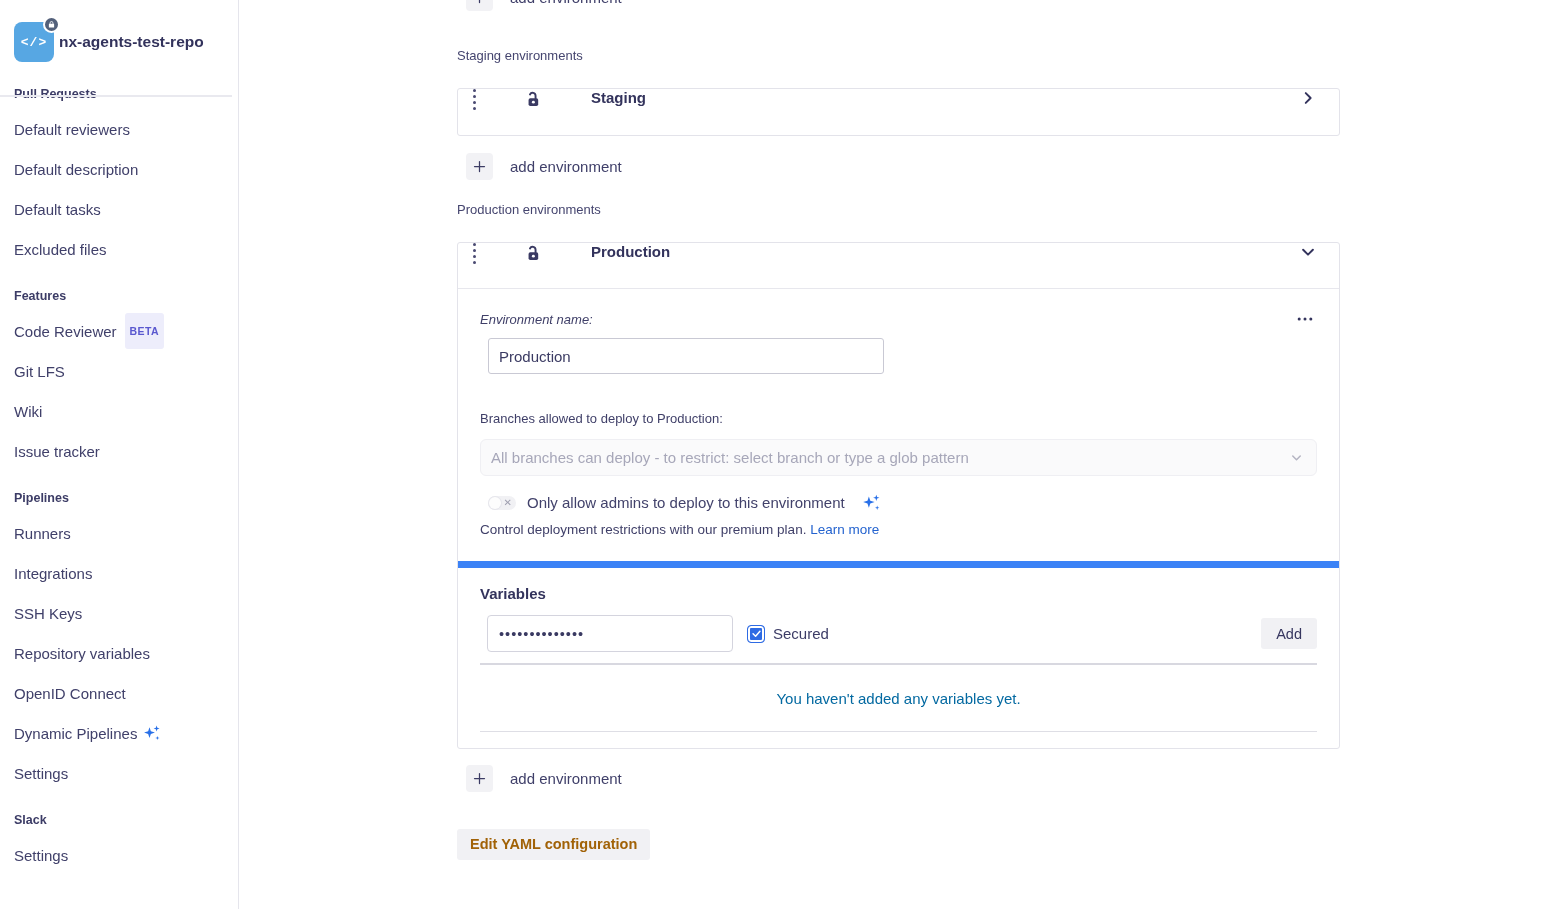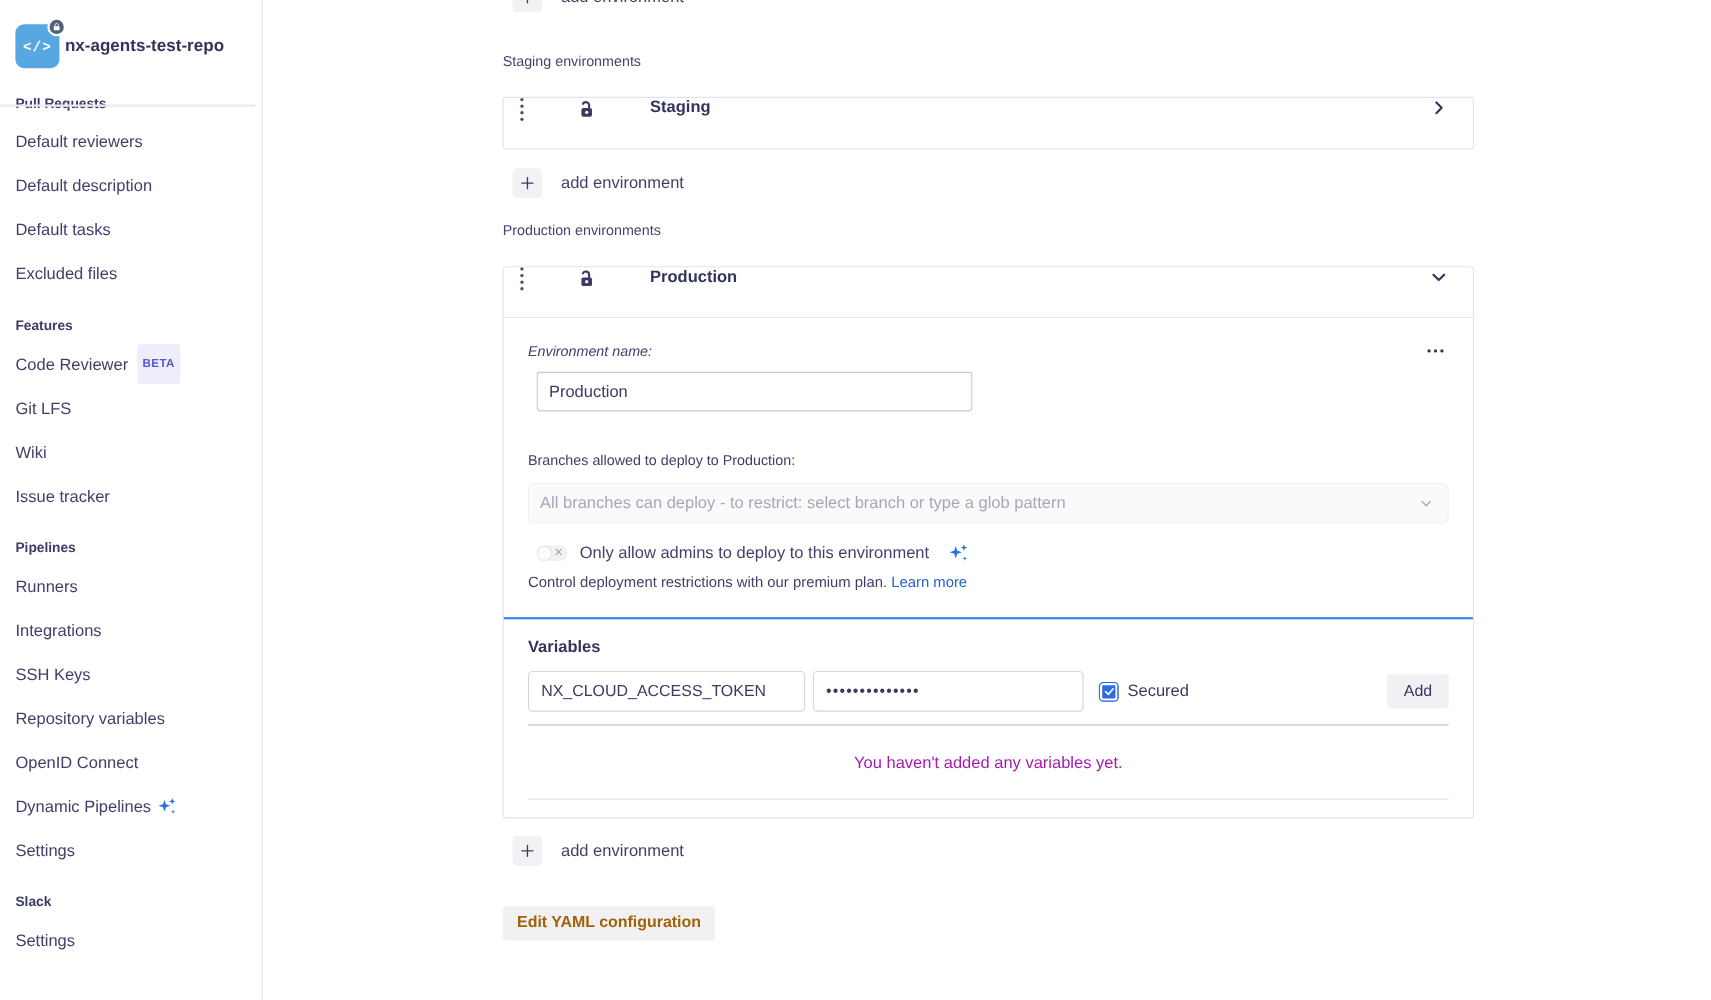--- a/index.html
+++ b/index.html
@@ -63,36 +63,36 @@
   .branch-select .ph { flex:1; font-size:15px; color:#a7a7b9; }
   .toggle-row { margin-top:16px; margin-left:8px; display:flex; align-items:center; gap:11px; }
   .toggle { position:relative; width:28px; height:14px; border-radius:7px; background:#f1f1f4; flex:0 0 auto; cursor:pointer; }
   .toggle .knob { position:absolute; left:1px; top:1px; width:12px; height:12px; border-radius:50%;
                background:#fdfdfd; box-shadow:0 0 0 1px #e6e6ec; }
   .toggle .x { position:absolute; right:4px; top:50%; transform:translateY(-54%); font-size:10px; color:#9f9fb0; }
   .toggle-label { font-size:15px; color:#42426b; }
   .premium-row { margin-top:9px; font-size:13.5px; color:#3f3f68; }
   .premium-row a { color:#2463cf; text-decoration:none; font-weight:500; cursor:pointer; }
 
-  .vars-section { border-top:2px solid #3b82f6; padding:17px 22px 16px 22px; }
+  .vars-section { border-top:7px solid #3b82f6; padding:17px 22px 16px 22px; }
   .vars-heading { font-size:15px; font-weight:700; color:#33335c; }
   .vars-row { margin-top:13px; display:flex; align-items:center; }
   .var-input { height:37px; border:1.5px solid #d4d4de; border-radius:4px; padding:0 11px; font-size:14.5px;
                color:#3a3a62; background:#fff; font-family:"Liberation Sans","DejaVu Sans",sans-serif; }
   .var-name { width:252px; }
   .var-value { width:246px; margin-left:7px; letter-spacing:1px; }
   .checkbox { margin-left:14px; width:18px; height:18px; border-radius:4px; background:#2e6be4;
                box-shadow:inset 0 0 0 2px #fff; border:1.5px solid #2e6be4; display:flex;
                align-items:center; justify-content:center; cursor:pointer; flex:0 0 auto; }
   .secured-label { margin-left:8px; font-size:15px; color:#3c3c66; }
   .add-btn { margin-left:auto; height:31px; padding:0 15px; background:#f1f1f4; border:none; border-radius:3px;
                font-size:14.5px; font-weight:500; color:#36365f; cursor:pointer;
                font-family:"Liberation Sans","DejaVu Sans",sans-serif; }
   .vars-div { margin-top:11px; height:1.5px; background:#d8d8e0; }
-  .vars-empty { margin:25px 0 24px 0; text-align:center; font-size:15px; color:#a21caf; }
+  .vars-empty { margin:25px 0 24px 0; text-align:center; font-size:15px; color:#0369a1; }
   .vars-div2 { height:1px; background:#dedee5; }
 
   .add-env-row { margin-top:14px; height:32px; display:flex; align-items:center; padding-left:9px;
                cursor:pointer; width:fit-content; }
   .plus-box { width:27px; height:27px; background:#f2f2f5; border-radius:4px; display:flex;
                align-items:center; justify-content:center; }
   .add-env-label { margin-left:17px; font-size:15px; color:#3f3f69; }
 
   .yaml-btn { margin-top:34px; height:31px; padding:0 13px; background:#f1f1f4; border:none; border-radius:3px;
                font-size:14.5px; font-weight:700; color:#a16207; cursor:pointer;
@@ -305,21 +305,20 @@
         </div>
         <div class="premium-row">
           <span>Control deployment restrictions with our premium plan.</span>
           <a>Learn more</a>
         </div>
       </div>
 
       <div class="vars-section">
         <div class="vars-heading">Variables</div>
         <div class="vars-row">
-          <input class="var-input var-name" type="text" value="NX_CLOUD_ACCESS_TOKEN" style="">
           <input class="var-input var-value" type="text" value="••••••••••••••" style="">
           <span class="checkbox">
             <svg width="11" height="11" viewBox="0 0 24 24">
                 <path d="M4.5 12.5 10 18 19.5 7" fill="none" stroke="#fff" stroke-width="3.2" stroke-linecap="round" stroke-linejoin="round"></path>
               </svg>
           </span>
           <span class="secured-label">Secured</span>
           <button class="add-btn">Add</button>
         </div>
         <div class="vars-div"></div>

